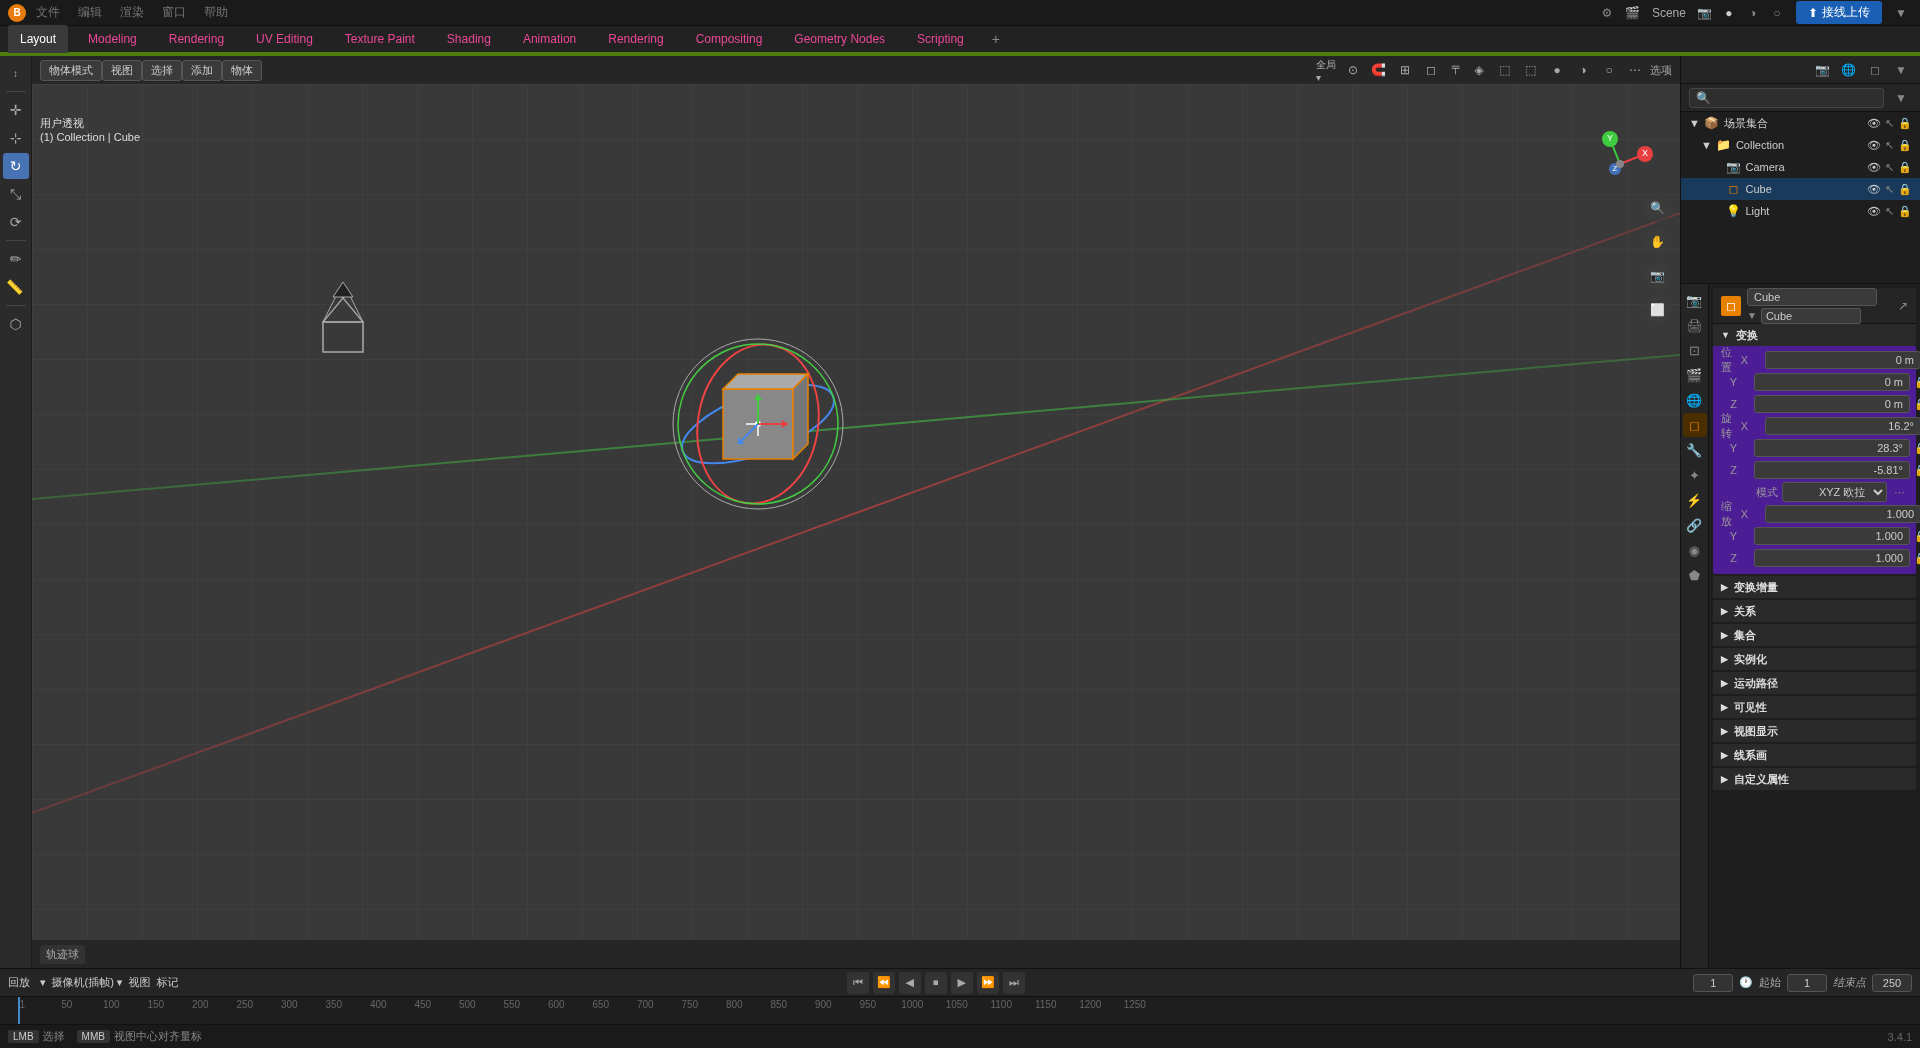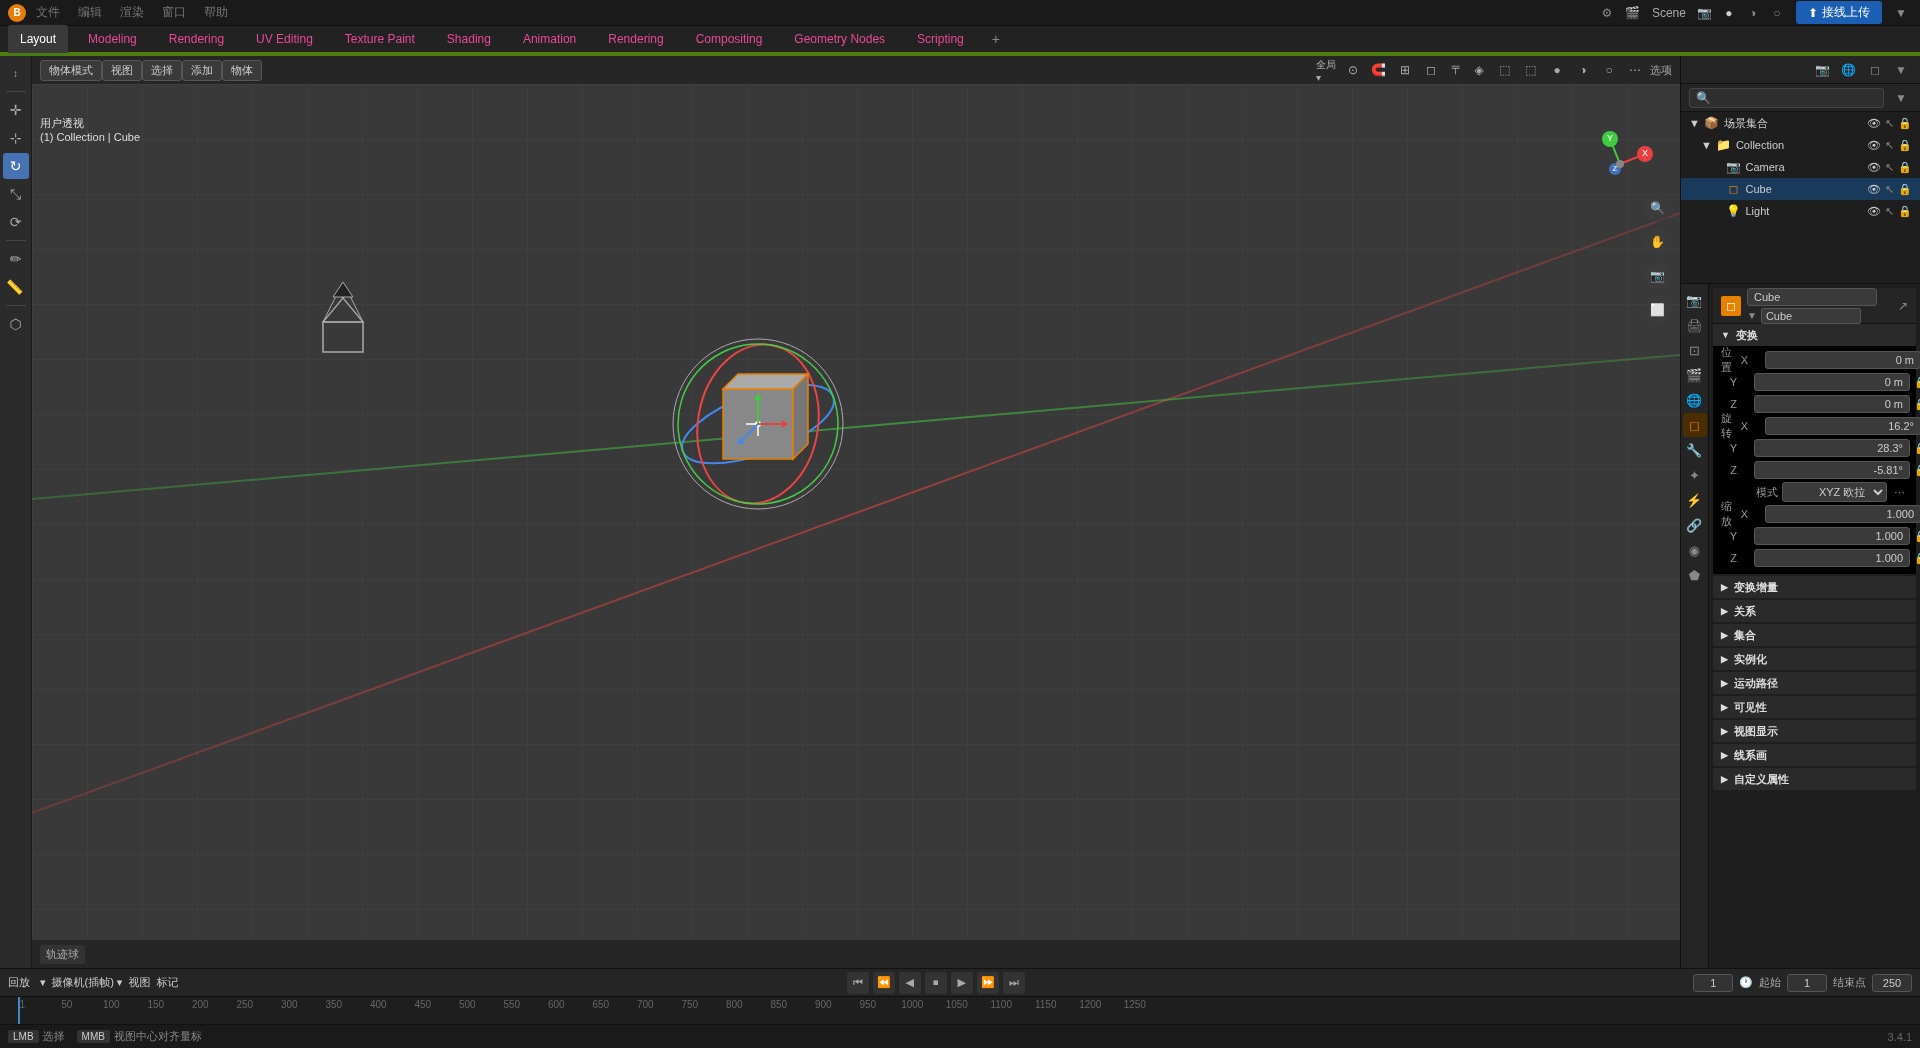--- a/index.html
+++ b/index.html
@@ -312,21 +312,21 @@
       padding: 0 8px;
       cursor: pointer;
       border-radius: 2px;
       font-size: 11px;
       font-weight: bold;
       color: #ddd;
       gap: 6px;
     }
     .prop-section-content {
       padding: 4px 8px;
-      background: #000000;
+      background: #4c1d95;
       border-radius: 0 0 2px 2px;
     }
     .prop-row {
       display: flex;
       align-items: center;
       height: 20px;
       margin-bottom: 2px;
       gap: 4px;
     }
     .prop-label {
@@ -1124,21 +1124,21 @@
       <div class="timeline-play-btn">▶</div>
       <div class="timeline-play-btn">⏩</div>
       <div class="timeline-play-btn">⏭</div>
     </div>
 
     <div style="margin-left:auto;display:flex;align-items:center;gap:6px;">
       <input type="text" class="timeline-frame-input" value="1" style="">
       <div style="font-size:11px;color:#888;">🕐</div>
       <div style="font-size:11px;color:#aaa;">起始</div>
       <input type="text" class="timeline-frame-input" value="1" style="">
-      <div style="font-size:11px;color:#aaa;">结束点</div>
+      <div style="font-size:11px;color:#aaa;font-style:italic;">结束点</div>
       <input type="text" class="timeline-frame-input" value="250" style="">
     </div>
   </div>
   <div id="timeline-body">
 
     <div class="timeline-playhead"></div>
 
     <div class="timeline-numbers">
       <div class="timeline-tick">1</div>
       <div class="timeline-tick">50</div>

